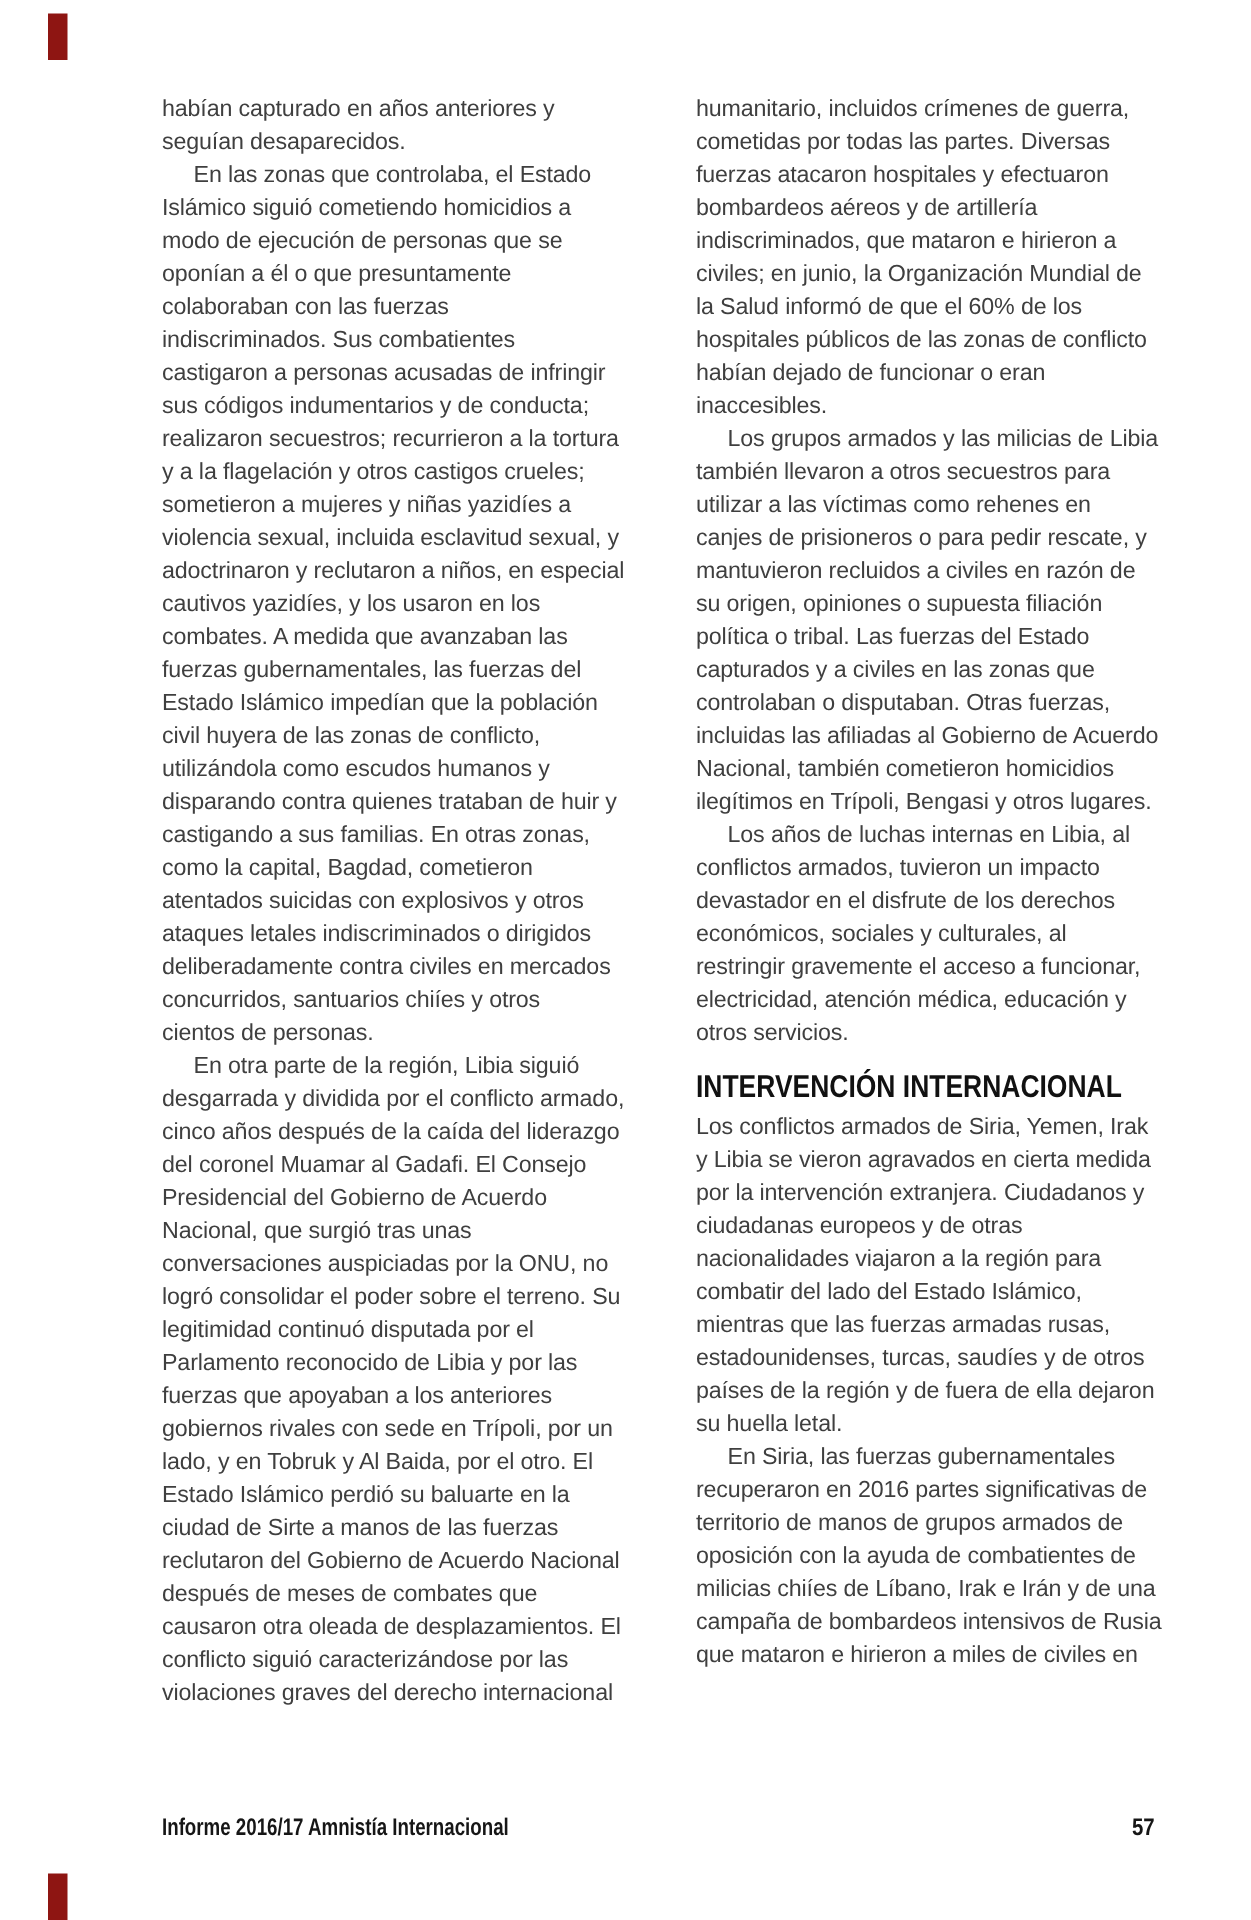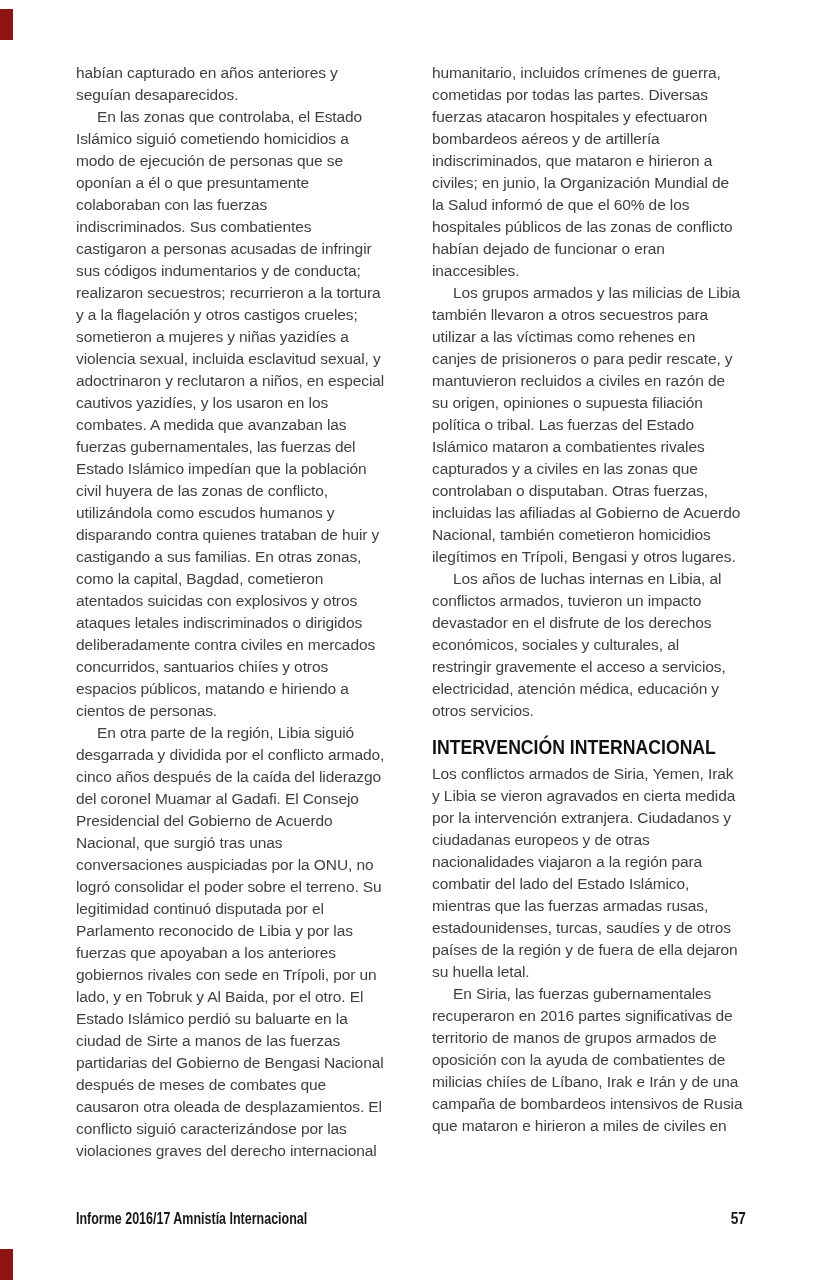--- a/index.html
+++ b/index.html
@@ -4,21 +4,21 @@
 <style>
   html, body { margin: 0; padding: 0; }
   body {
     width: 834px;
     height: 1280px;
     position: relative;
     background: #ffffff;
     font-family: "Liberation Sans", "DejaVu Sans", sans-serif;
     overflow: hidden;
   }
-  .page { position: absolute; inset: 0; }
+  .page { position: absolute; inset: 0; margin-left: 32px; }
 
   .edge-tab {
     position: absolute;
     left: 0;
     width: 13px;
     height: 31px;
     background: #8e1512;
   }
   .edge-tab.top { top: 9px; }
   .edge-tab.bottom { top: 1249px; }
@@ -49,21 +49,21 @@
     color: #111111;
     transform: scaleX(0.84);
     transform-origin: left center;
     white-space: nowrap;
   }
 
   .footer {
     position: absolute;
     top: 1210px;
     left: 76px;
-    right: 88px;
+    right: 64px;
     height: 20px;
   }
   .footer-left {
     position: absolute;
     left: 0;
     top: 0;
     font-size: 16px;
     font-weight: bold;
     color: #161616;
     transform: scaleX(0.78);
@@ -113,38 +113,37 @@
         <div class="line">Estado Islámico impedían que la población</div>
         <div class="line">civil huyera de las zonas de conflicto,</div>
         <div class="line">utilizándola como escudos humanos y</div>
         <div class="line">disparando contra quienes trataban de huir y</div>
         <div class="line">castigando a sus familias. En otras zonas,</div>
         <div class="line">como la capital, Bagdad, cometieron</div>
         <div class="line">atentados suicidas con explosivos y otros</div>
         <div class="line">ataques letales indiscriminados o dirigidos</div>
         <div class="line">deliberadamente contra civiles en mercados</div>
         <div class="line">concurridos, santuarios chiíes y otros</div>
-        <div class="line">espacios públicos, matando e hiriendo a</div>
         <div class="line">cientos de personas.</div>
         <div class="line">     En otra parte de la región, Libia siguió</div>
         <div class="line">desgarrada y dividida por el conflicto armado,</div>
         <div class="line">cinco años después de la caída del liderazgo</div>
         <div class="line">del coronel Muamar al Gadafi. El Consejo</div>
         <div class="line">Presidencial del Gobierno de Acuerdo</div>
         <div class="line">Nacional, que surgió tras unas</div>
         <div class="line">conversaciones auspiciadas por la ONU, no</div>
         <div class="line">logró consolidar el poder sobre el terreno. Su</div>
         <div class="line">legitimidad continuó disputada por el</div>
         <div class="line">Parlamento reconocido de Libia y por las</div>
         <div class="line">fuerzas que apoyaban a los anteriores</div>
         <div class="line">gobiernos rivales con sede en Trípoli, por un</div>
         <div class="line">lado, y en Tobruk y Al Baida, por el otro. El</div>
         <div class="line">Estado Islámico perdió su baluarte en la</div>
         <div class="line">ciudad de Sirte a manos de las fuerzas</div>
-        <div class="line">partidarias del Gobierno de Bengasi Nacional</div>
+        <div class="line">reclutaron del Gobierno de Acuerdo Nacional</div>
         <div class="line">después de meses de combates que</div>
         <div class="line">causaron otra oleada de desplazamientos. El</div>
         <div class="line">conflicto siguió caracterizándose por las</div>
         <div class="line">violaciones graves del derecho internacional</div>
       </div>
   </div>
 
   <div class="column right">
     <div id="rc-lines-1">
         <div class="line">humanitario, incluidos crímenes de guerra,</div>
@@ -157,31 +156,30 @@
         <div class="line">hospitales públicos de las zonas de conflicto</div>
         <div class="line">habían dejado de funcionar o eran</div>
         <div class="line">inaccesibles.</div>
         <div class="line">     Los grupos armados y las milicias de Libia</div>
         <div class="line">también llevaron a otros secuestros para</div>
         <div class="line">utilizar a las víctimas como rehenes en</div>
         <div class="line">canjes de prisioneros o para pedir rescate, y</div>
         <div class="line">mantuvieron recluidos a civiles en razón de</div>
         <div class="line">su origen, opiniones o supuesta filiación</div>
         <div class="line">política o tribal. Las fuerzas del Estado</div>
-        <div class="line">Islámico mataron a combatientes rivales</div>
         <div class="line">capturados y a civiles en las zonas que</div>
         <div class="line">controlaban o disputaban. Otras fuerzas,</div>
         <div class="line">incluidas las afiliadas al Gobierno de Acuerdo</div>
         <div class="line">Nacional, también cometieron homicidios</div>
         <div class="line">ilegítimos en Trípoli, Bengasi y otros lugares.</div>
         <div class="line">     Los años de luchas internas en Libia, al</div>
         <div class="line">conflictos armados, tuvieron un impacto</div>
         <div class="line">devastador en el disfrute de los derechos</div>
         <div class="line">económicos, sociales y culturales, al</div>
-        <div class="line">restringir gravemente el acceso a servicios,</div>
+        <div class="line">restringir gravemente el acceso a funcionar,</div>
         <div class="line">electricidad, atención médica, educación y</div>
         <div class="line">otros servicios.</div>
       </div>
     <h2 class="section-heading">INTERVENCIÓN INTERNACIONAL</h2>
     <div id="rc-lines-2">
         <div class="line">Los conflictos armados de Siria, Yemen, Irak</div>
         <div class="line">y Libia se vieron agravados en cierta medida</div>
         <div class="line">por la intervención extranjera. Ciudadanos y</div>
         <div class="line">ciudadanas europeos y de otras</div>
         <div class="line">nacionalidades viajaron a la región para</div>

